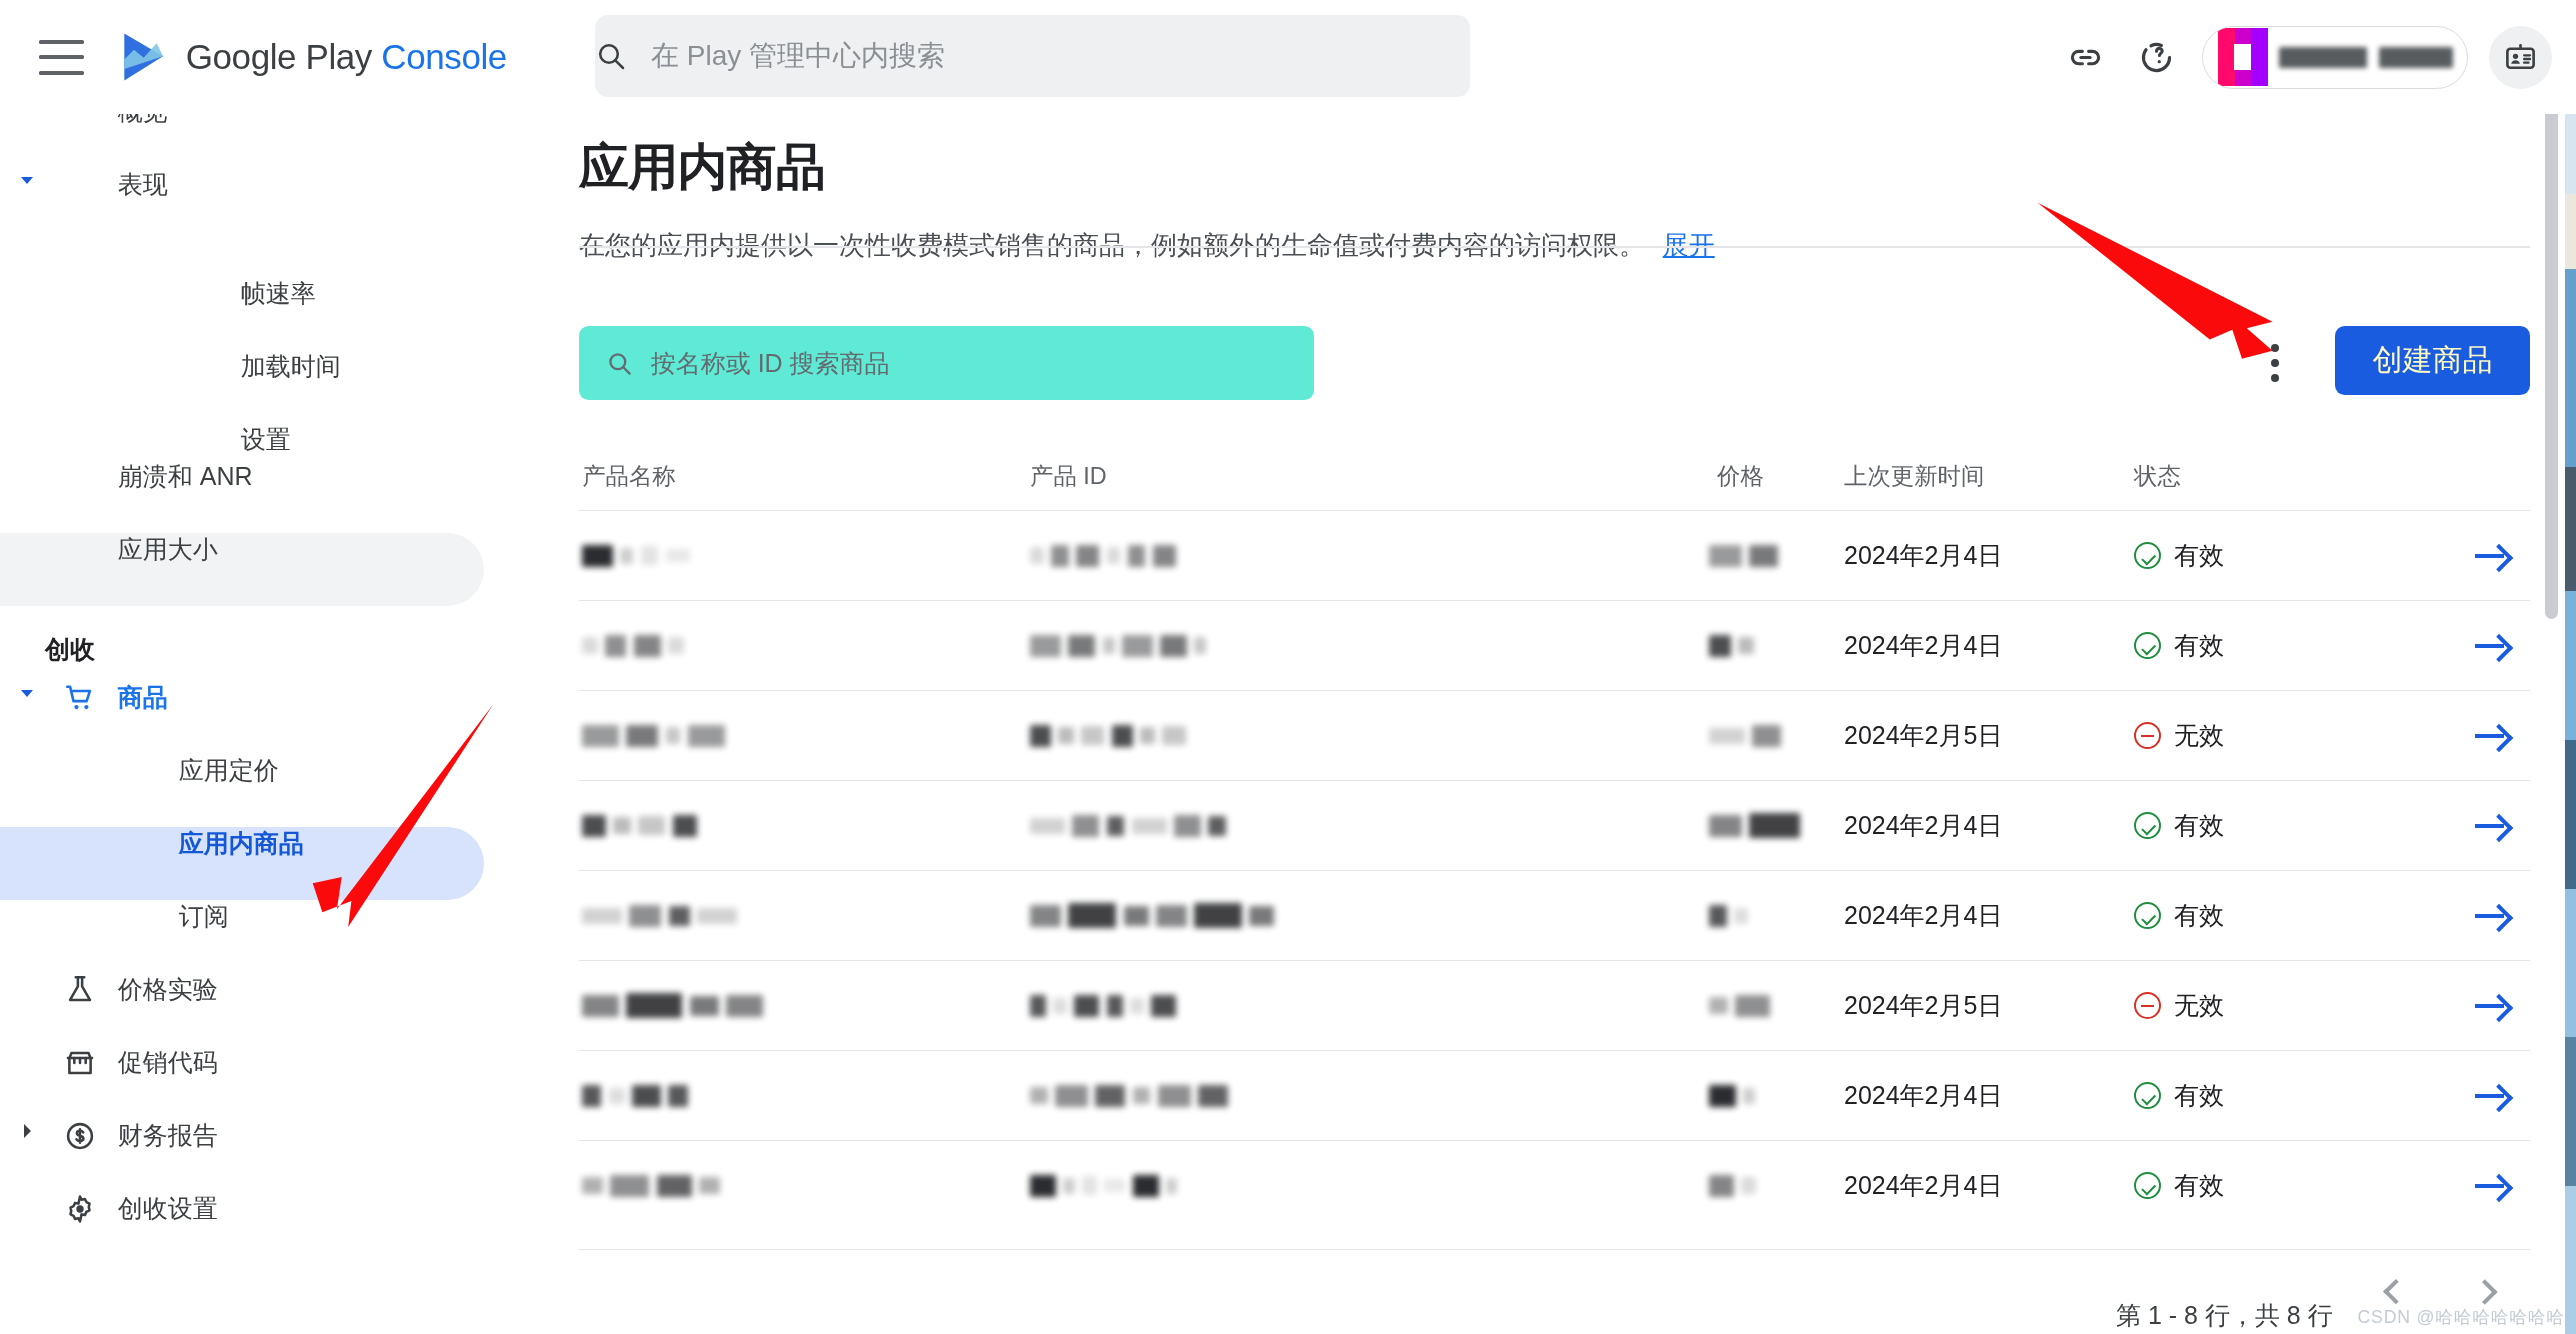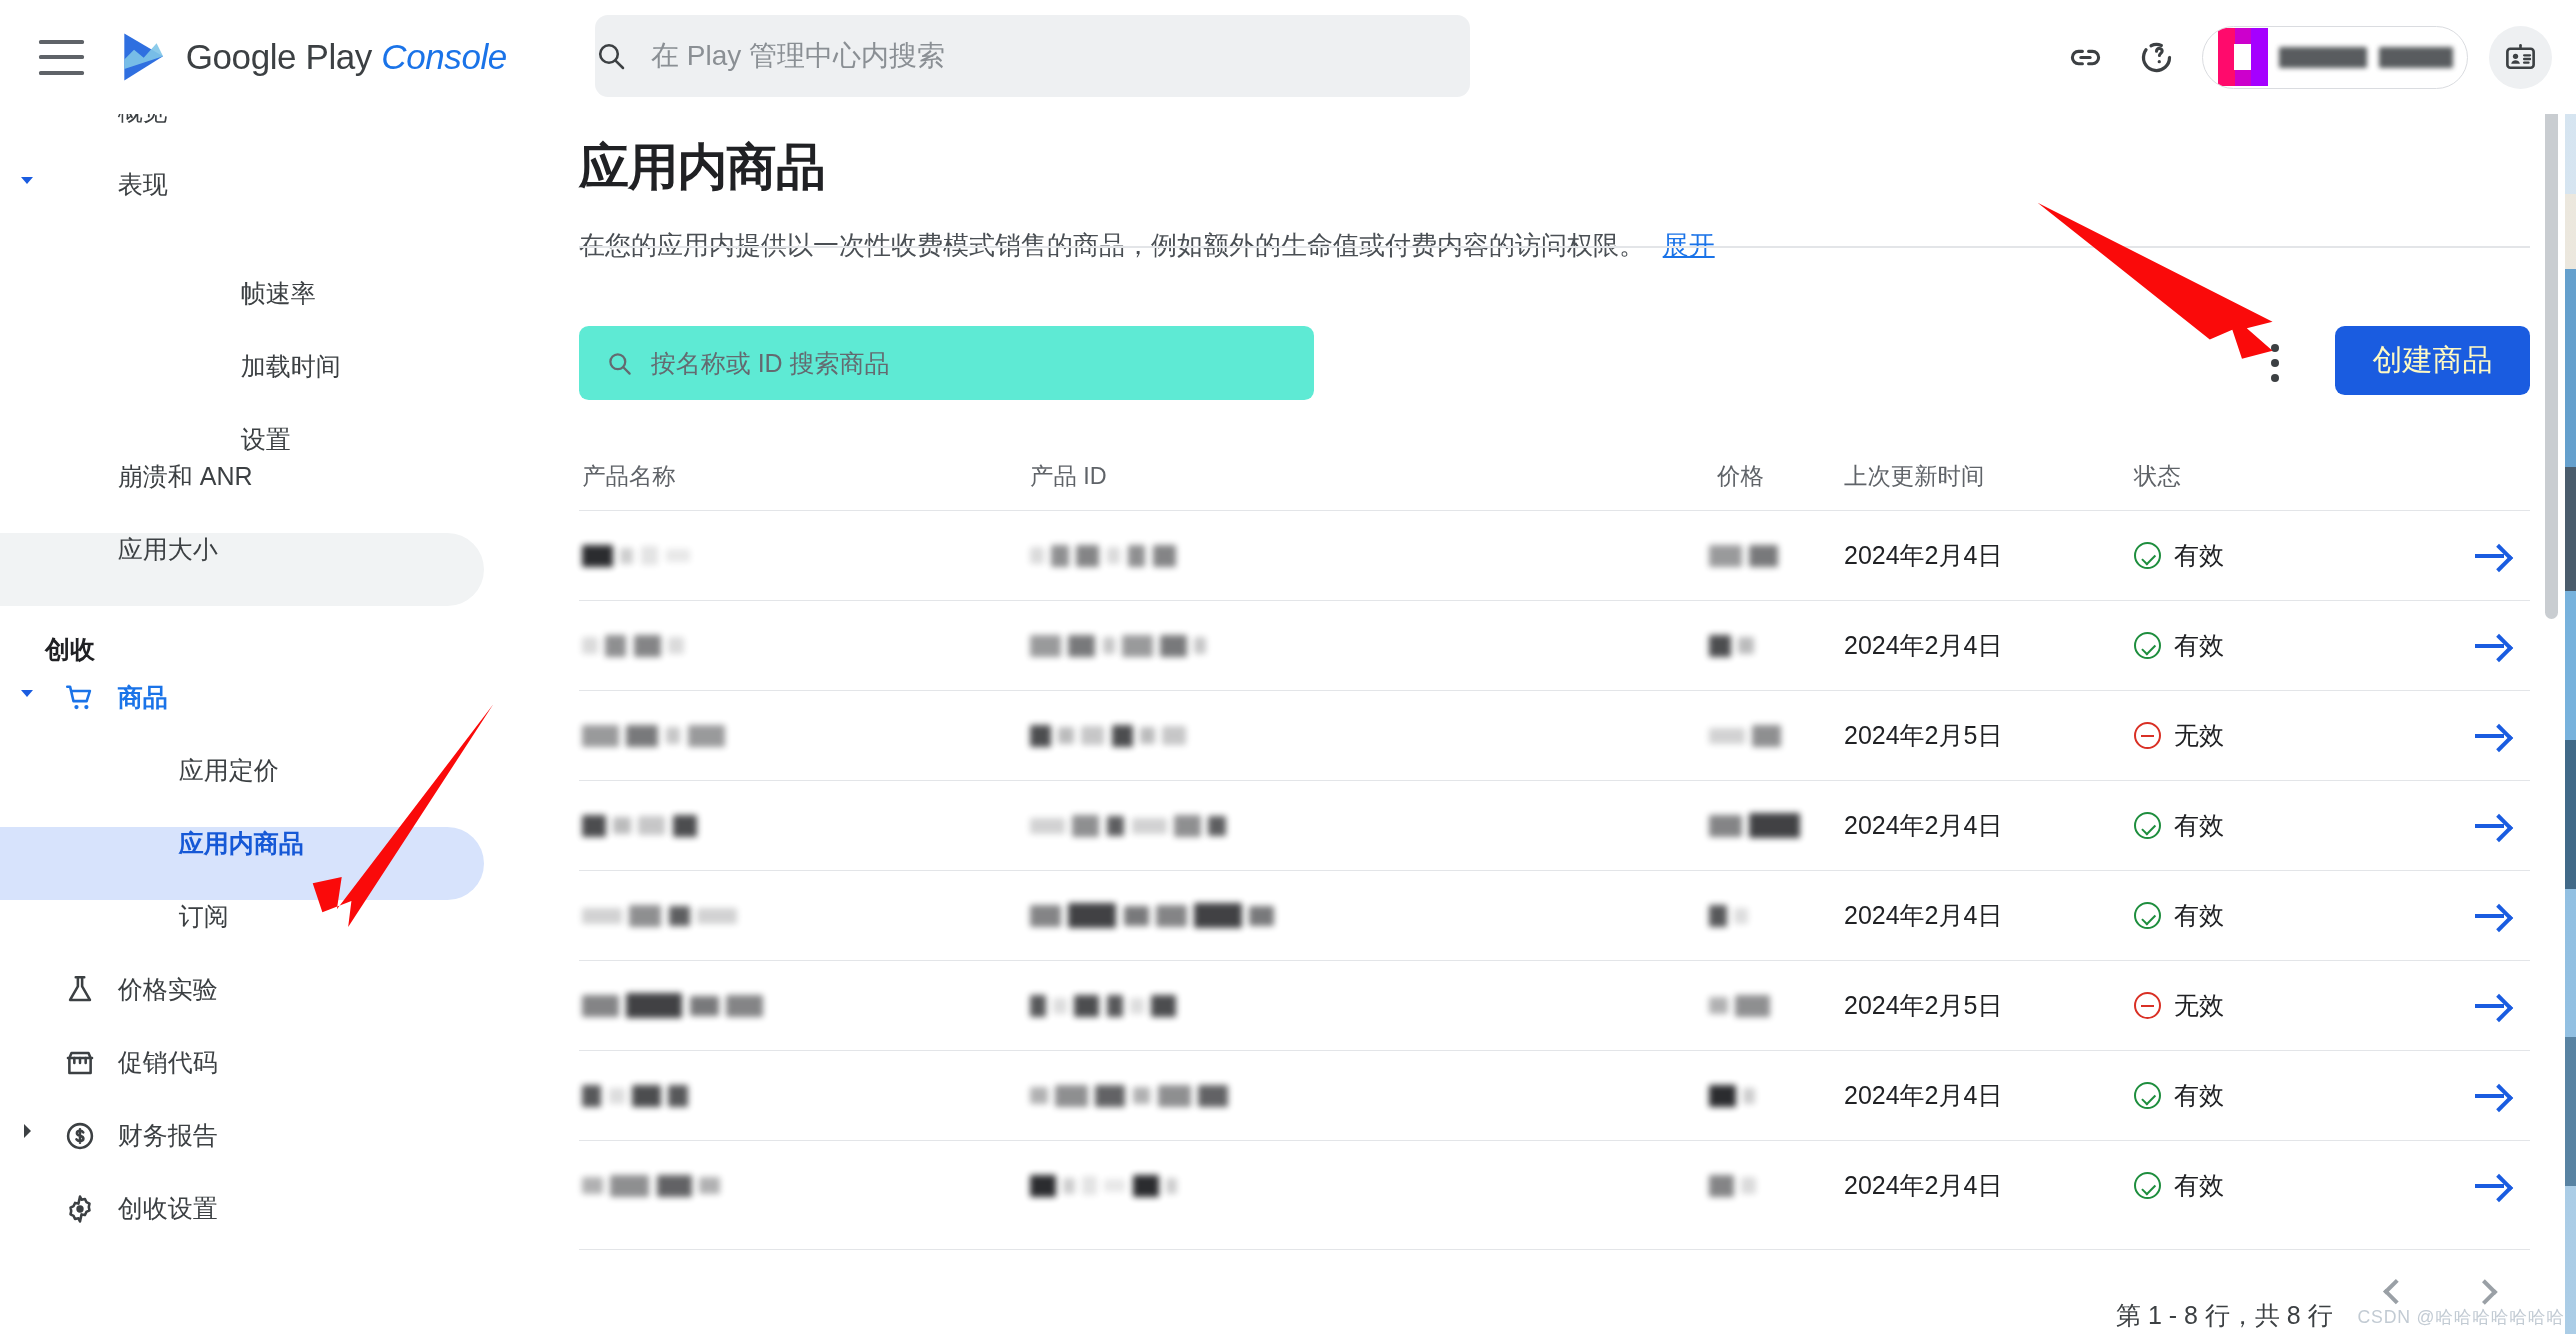--- a/index.html
+++ b/index.html
@@ -16,21 +16,21 @@
     position: absolute; top: 0; left: 0; width: 2576px; height: 114px;
     background: #fff; display: flex; align-items: center; z-index: 30;
   }
   .hamburger { width: 45px; height: 35px; margin-left: 39px; display:flex; flex-direction:column; justify-content:space-between; cursor:pointer;}
   .hamburger span { display:block; height:4px; background:#5f6368; border-radius:1.6px; width:100%; }
 
   .brand { display:flex; align-items:center; margin-left: 37px; gap: 17.7px; }
   .brand-logo { width: 47px; height: 50px; }
   .brand-text { font-size: 35px; letter-spacing:-0.4px; white-space:nowrap; }
   .brand-text .g { color:#3c4043; font-weight:400; }
-  .brand-text .c { color:#1a73e8; font-weight:400;font-style:italic; }
+  .brand-text .c { color:#1a73e8; font-weight:400; }
 
   .searchbox {
     position:absolute; left: 595px; top: 14.5px; width: 875px; height: 82px;
     background:#eef0f2; border-radius: 13px; display:flex; align-items:center; gap:24px; 
   }
   .searchbox .ph { color:#8a8f94; font-size: 28px; }
 
   .topicons { position:absolute; right: 24px; top: 0; height:114px; display:flex; align-items:center; gap: 21px; }
   .icobtn { width: 50px; height: 50px; display:flex; align-items:center; justify-content:center; cursor:pointer; }
   .appchip {

